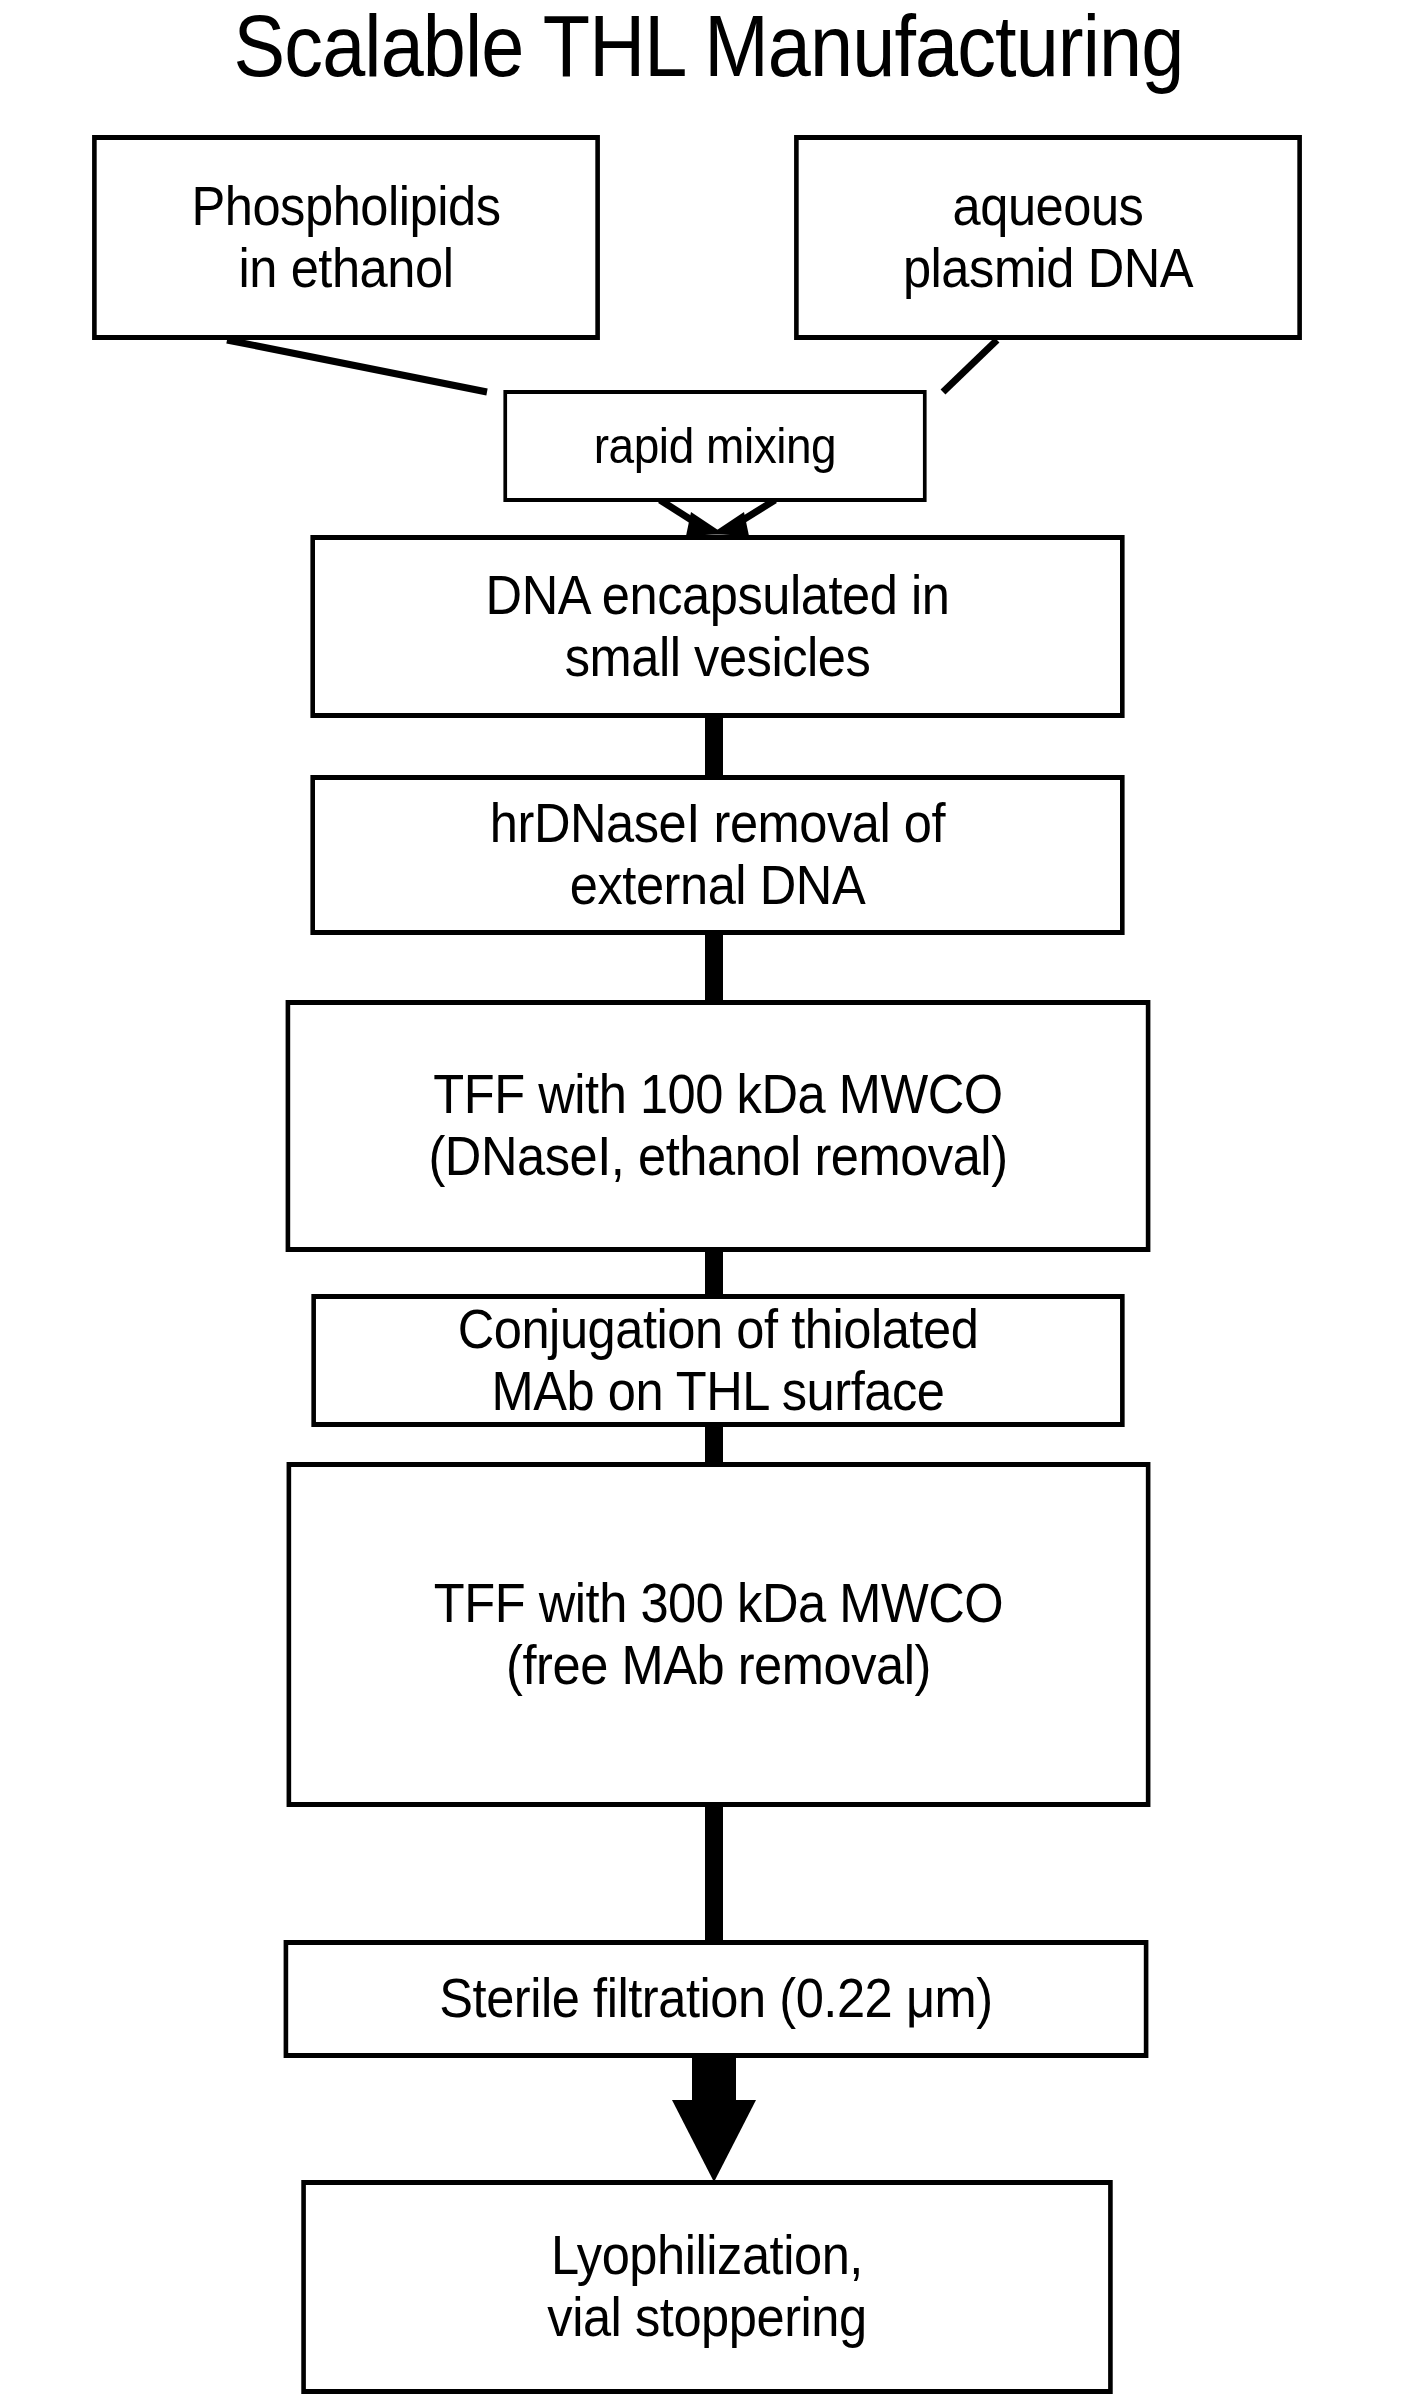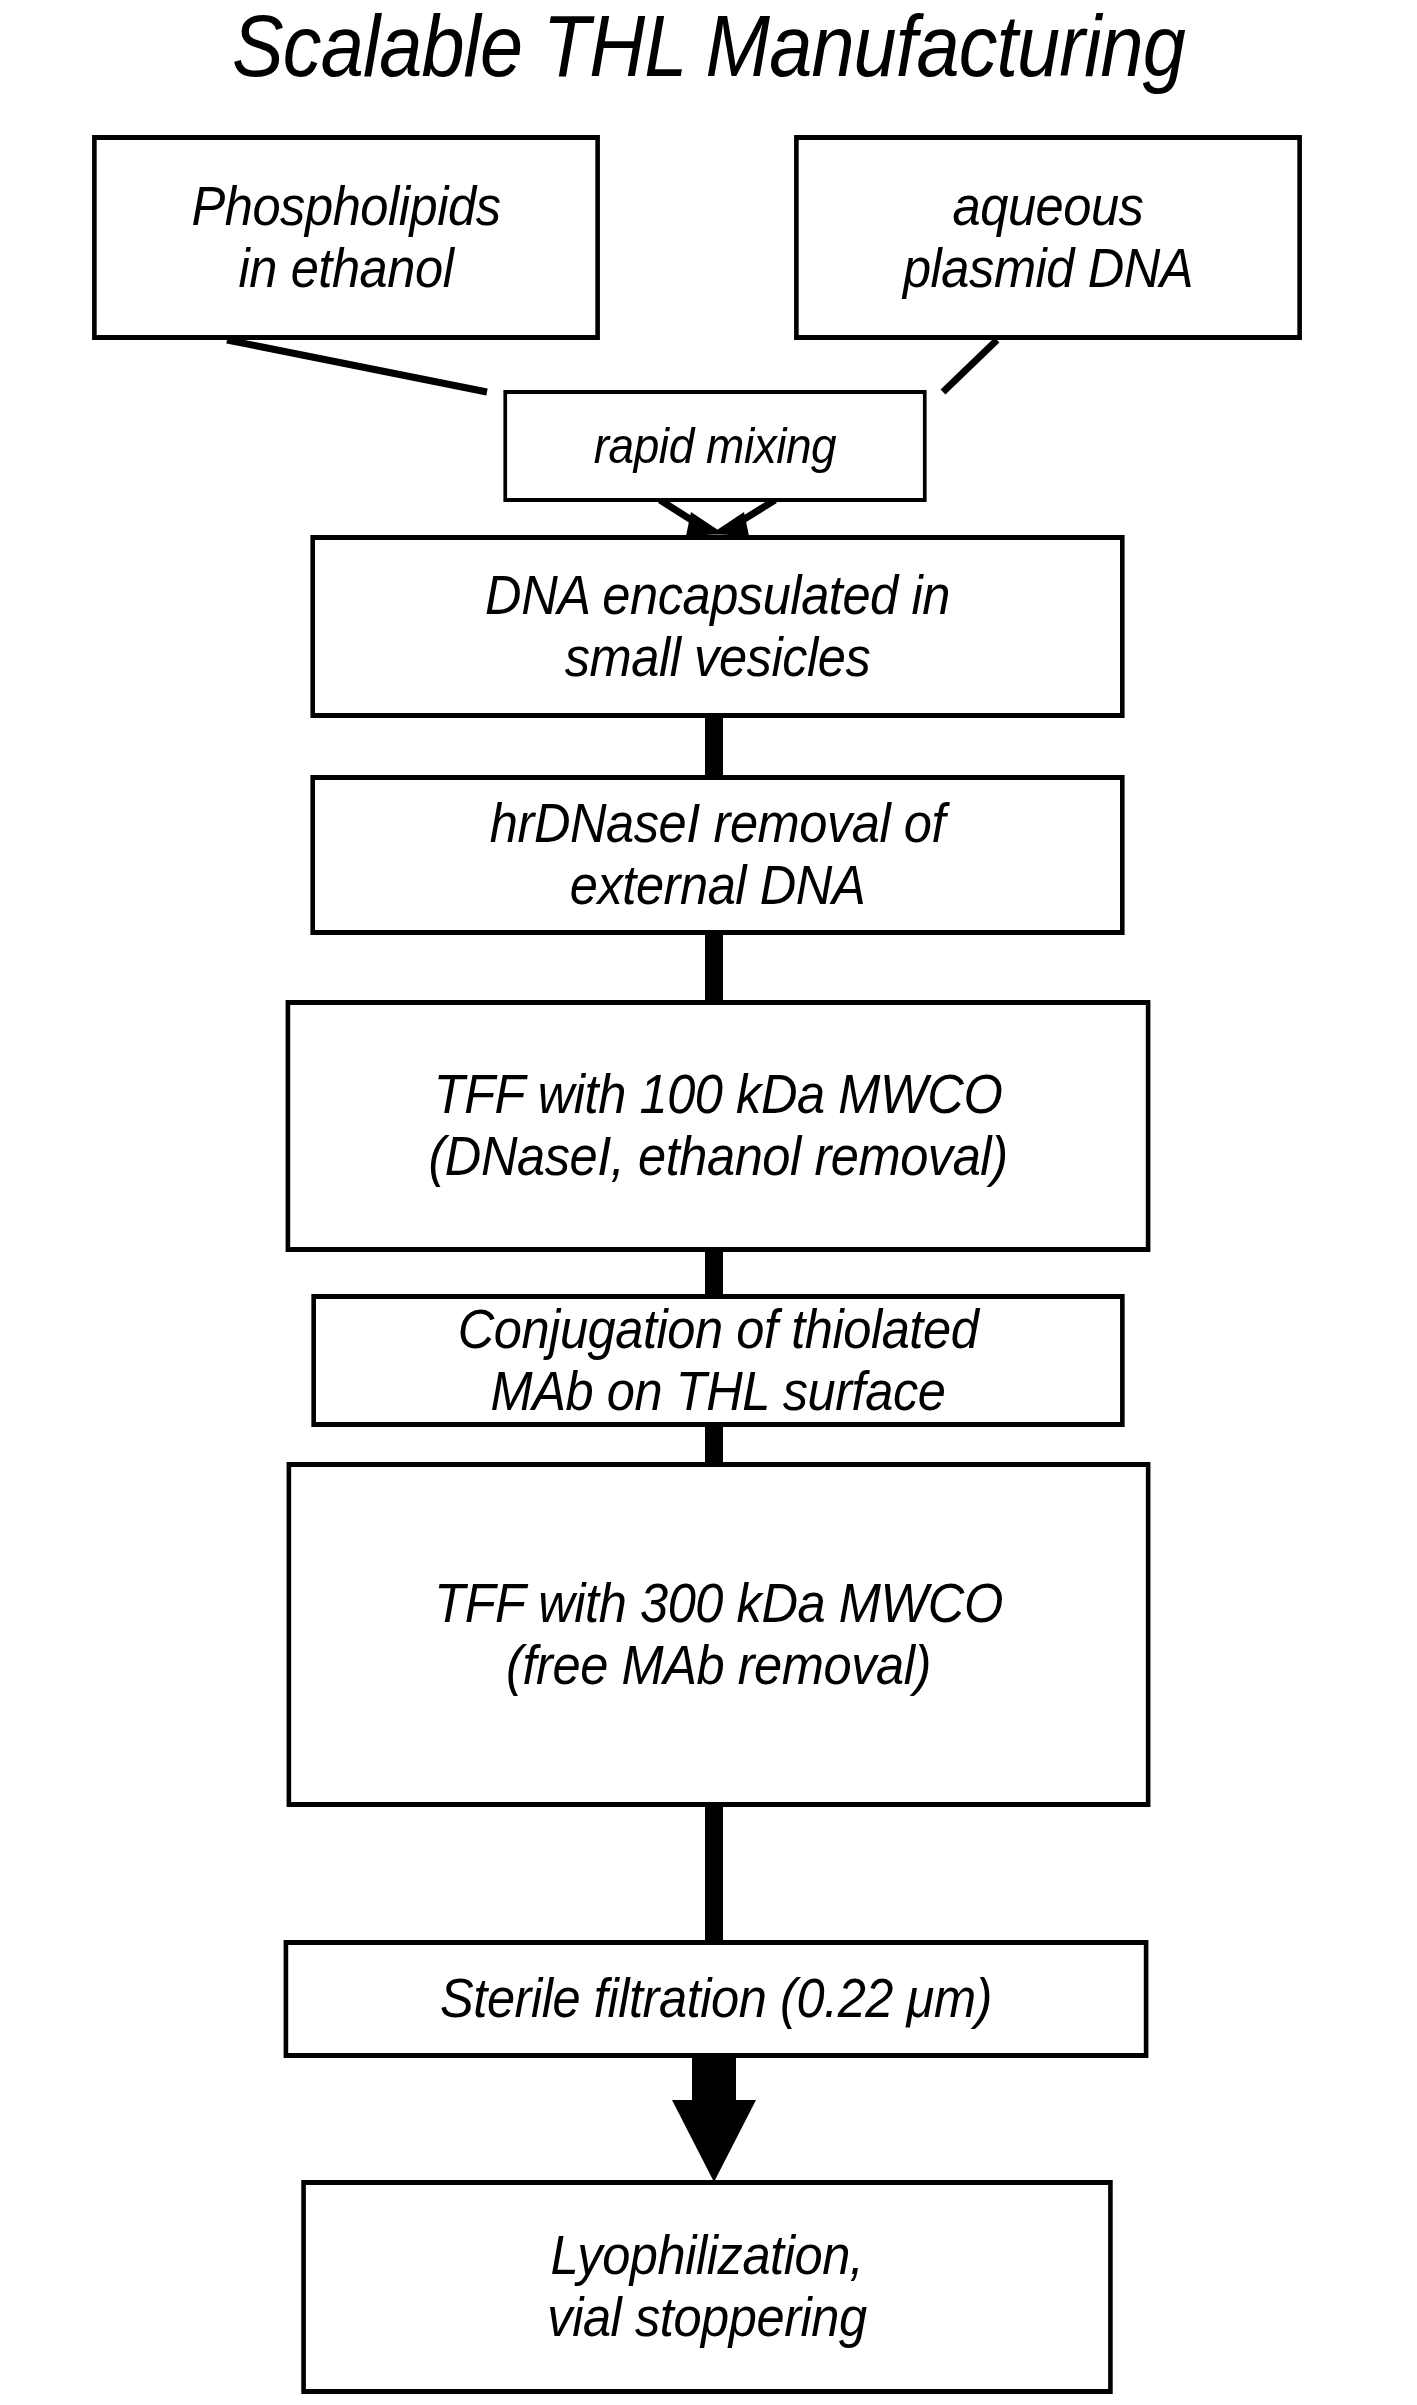--- a/index.html
+++ b/index.html
@@ -9,21 +9,20 @@
   }
   body {
     font-family: "Liberation Sans", sans-serif;
   }
   #canvas {
     position: relative;
     width: 1417px;
     height: 2405px;
     background: #ffffff;
     overflow: hidden;
-    font-style: italic;
   }
   #vector-layer {
     position: absolute;
     left: 0;
     top: 0;
     width: 1417px;
     height: 2405px;
   }
   .node {
     position: absolute;

